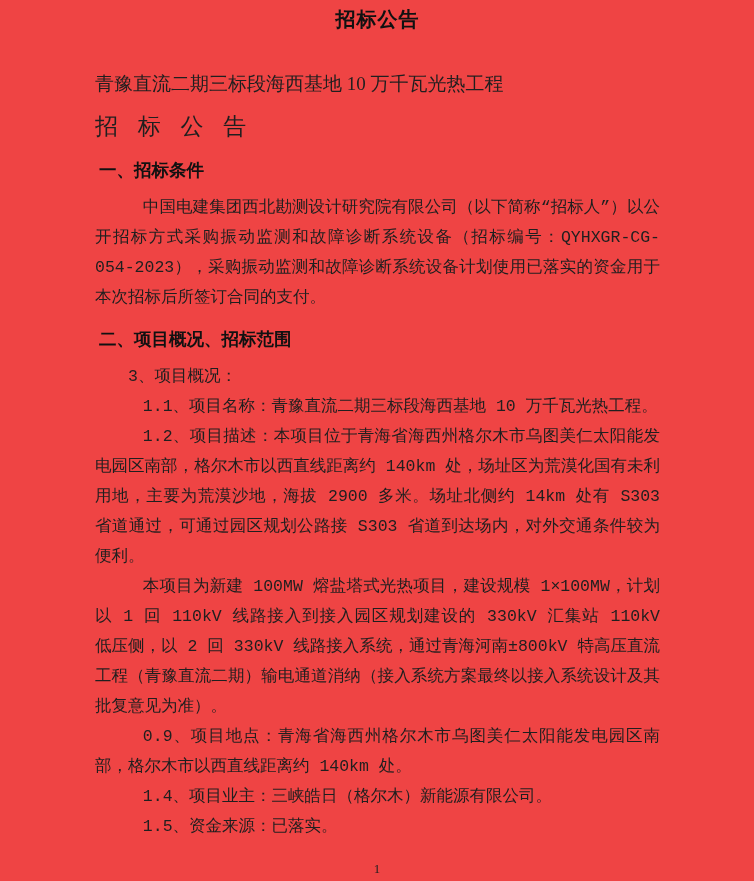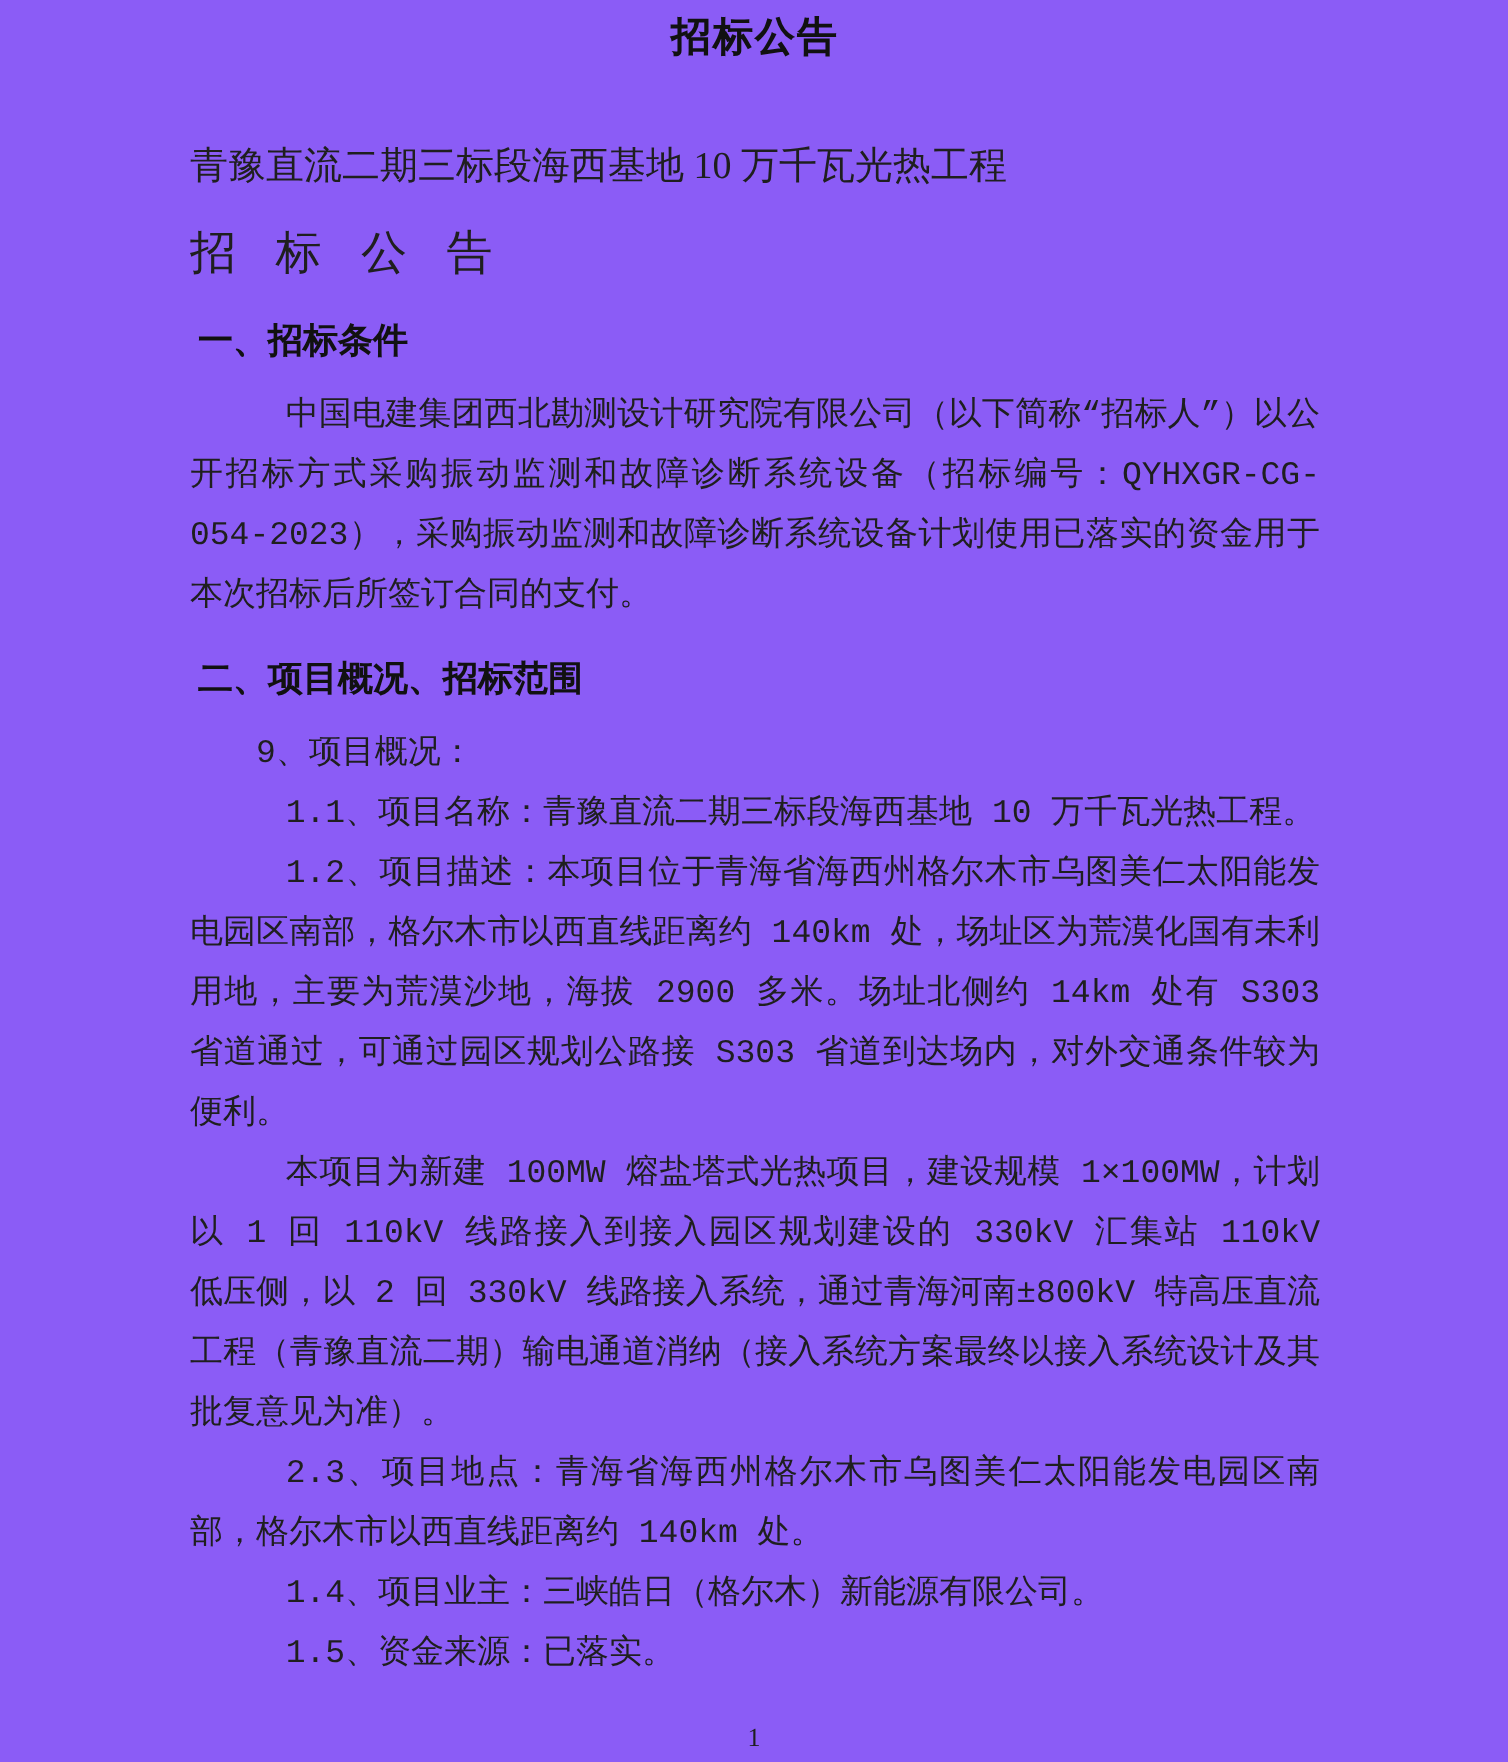--- a/index.html
+++ b/index.html
@@ -5,21 +5,21 @@
   html, body {
     margin: 0;
     padding: 0;
     background: #ffffff;
   }
   .page {
     position: relative;
     width: 754px;
     height: 881px;
     margin: 0 auto;
-    background: #8b5cf6;
+    background: #ef4444;
     font-family: "Liberation Serif", "DejaVu Serif", serif;
     color: #1f1f1f;
     overflow: hidden;
     box-sizing: border-box;
     padding: 6px 94px 0 95px;
   }
   .doc-header-title {
     text-align: center;
     font-size: 20px;
     font-weight: bold;
@@ -85,29 +85,29 @@
     <div class="project-title-line">青豫直流二期三标段海西基地 10 万千瓦光热工程</div>
     <div class="announcement-title">招 标 公 告</div>
   </div>
 
   <div class="section-heading first">一、招标条件</div>
 
   <p class="body-para indent-3">中国电建集团西北勘测设计研究院有限公司（以下简称“招标人”）以公开招标方式采购振动监测和故障诊断系统设备（招标编号：QYHXGR-CG-054-2023），采购振动监测和故障诊断系统设备计划使用已落实的资金用于本次招标后所签订合同的支付。</p>
 
   <div class="section-heading">二、项目概况、招标范围</div>
 
-  <p class="body-para indent-2">9、项目概况：</p>
+  <p class="body-para indent-2">3、项目概况：</p>
 
   <p class="body-para indent-3">1.1、项目名称：青豫直流二期三标段海西基地 10 万千瓦光热工程。</p>
 
   <p class="body-para indent-3">1.2、项目描述：本项目位于青海省海西州格尔木市乌图美仁太阳能发电园区南部，格尔木市以西直线距离约 140km 处，场址区为荒漠化国有未利用地，主要为荒漠沙地，海拔 2900 多米。场址北侧约 14km 处有 S303 省道通过，可通过园区规划公路接 S303 省道到达场内，对外交通条件较为便利。</p>
 
   <p class="body-para indent-3">本项目为新建 100MW 熔盐塔式光热项目，建设规模 1×100MW，计划以 1 回 110kV 线路接入到接入园区规划建设的 330kV 汇集站 110kV 低压侧，以 2 回 330kV 线路接入系统，通过青海河南±800kV 特高压直流工程（青豫直流二期）输电通道消纳（接入系统方案最终以接入系统设计及其批复意见为准）。</p>
 
-  <p class="body-para indent-3">2.3、项目地点：青海省海西州格尔木市乌图美仁太阳能发电园区南部，格尔木市以西直线距离约 140km 处。</p>
+  <p class="body-para indent-3">0.9、项目地点：青海省海西州格尔木市乌图美仁太阳能发电园区南部，格尔木市以西直线距离约 140km 处。</p>
 
   <p class="body-para indent-3">1.4、项目业主：三峡皓日（格尔木）新能源有限公司。</p>
 
   <p class="body-para indent-3">1.5、资金来源：已落实。</p>
 
   <div class="page-footer">1</div>
 
 </div>
 
 </body></html>

